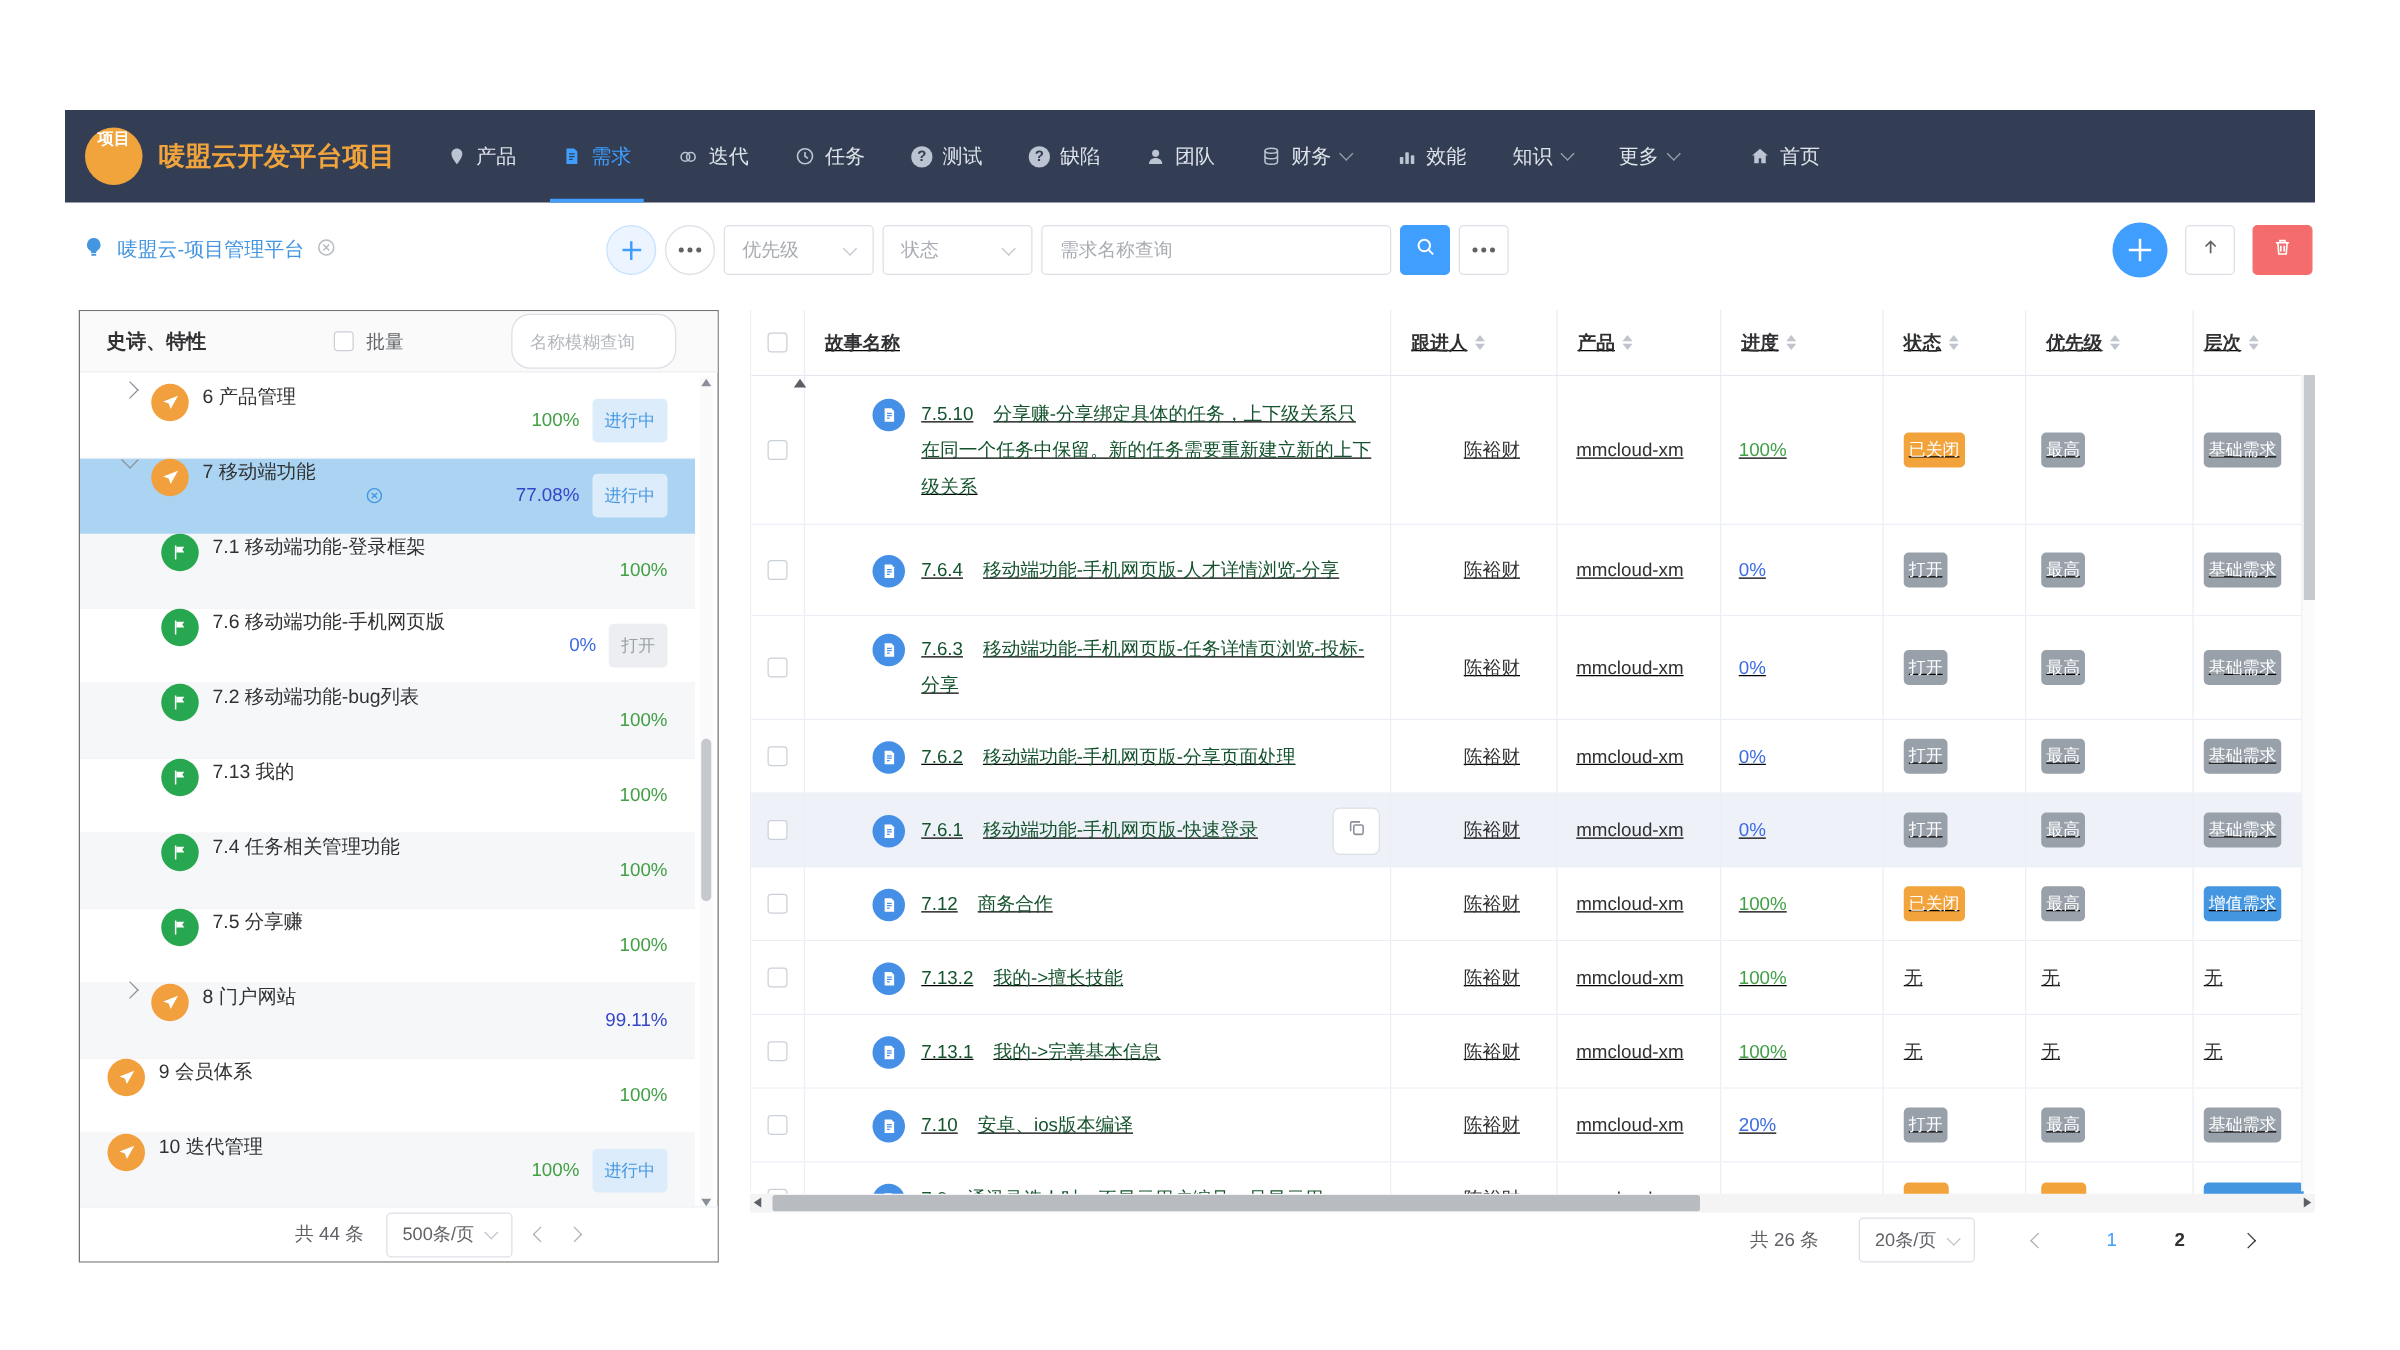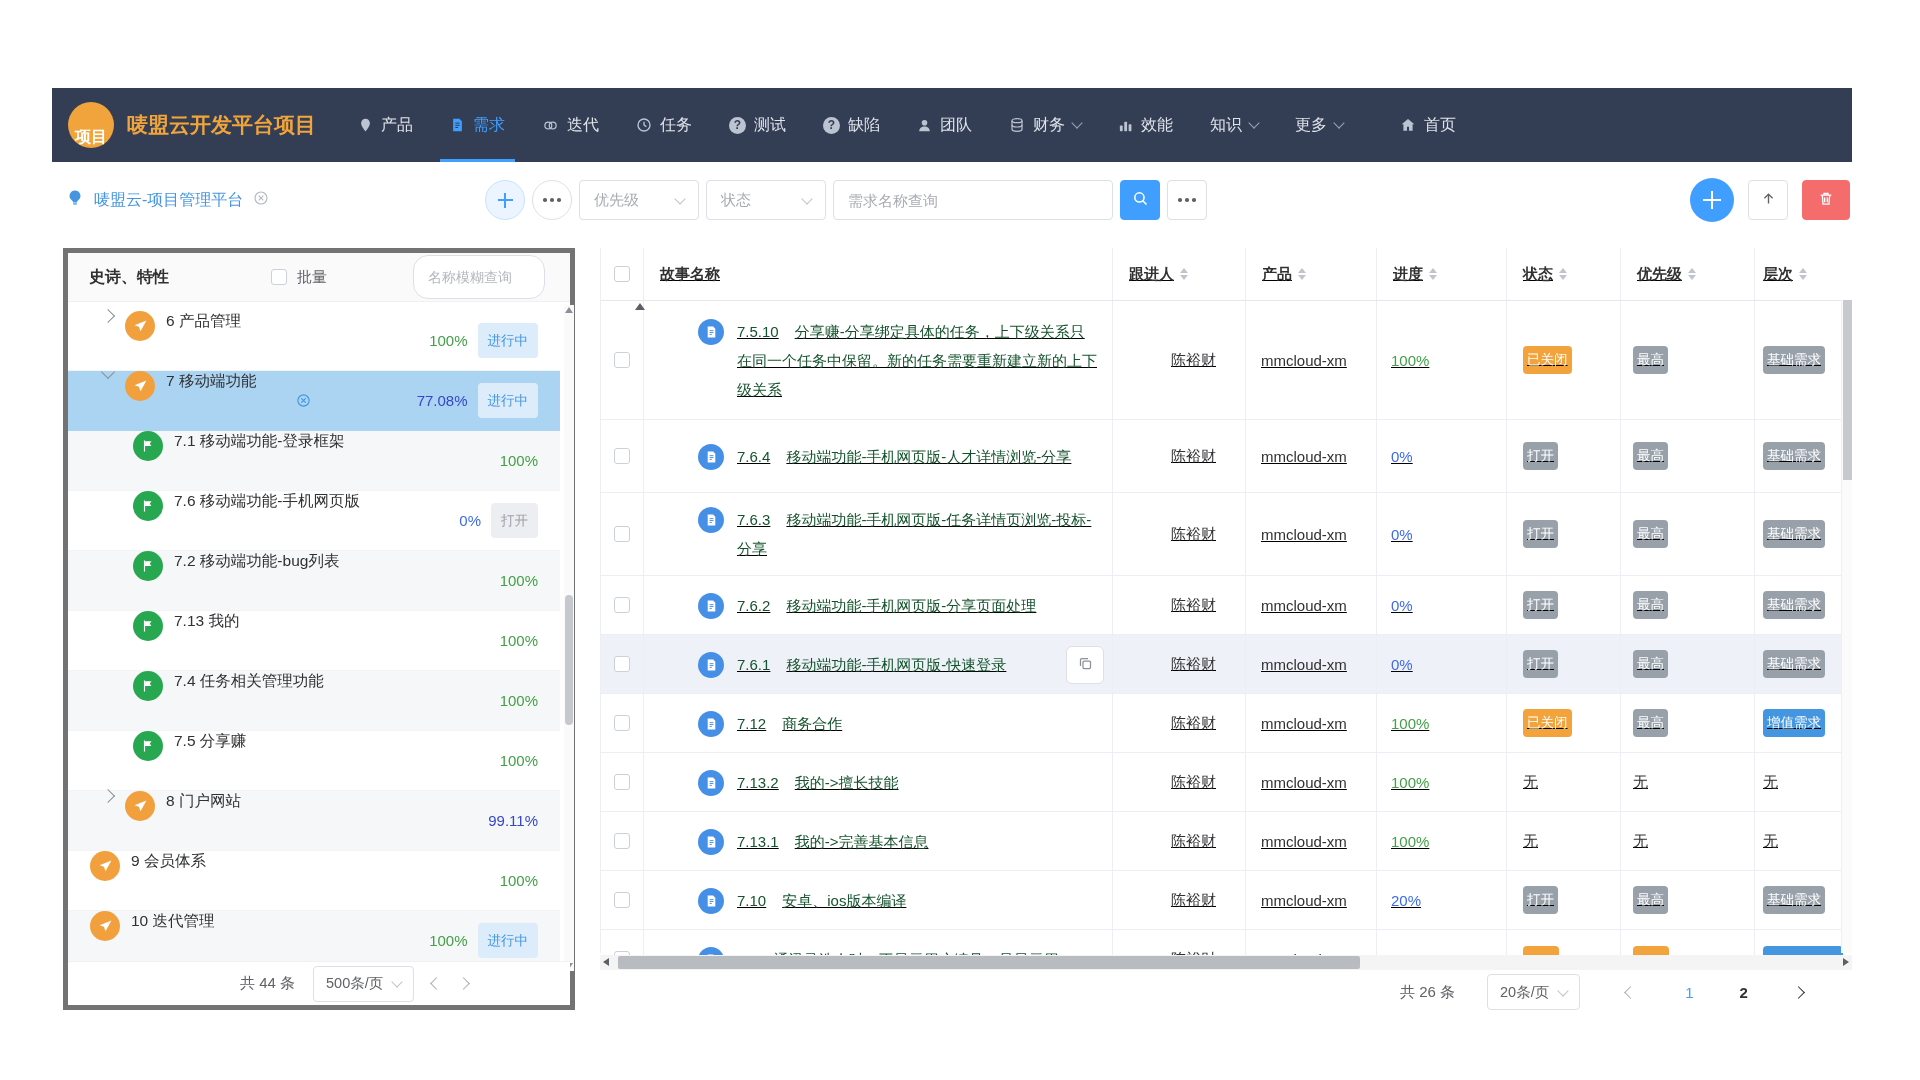--- a/index.html
+++ b/index.html
@@ -2,21 +2,21 @@
 <html><head>
 <meta charset="utf-8">
 <style>
   html,body{margin:0;padding:0;background:#fff;}
   body{font-family:"Liberation Sans","DejaVu Sans",sans-serif;}
   #canvas{position:relative;width:1920px;height:1080px;background:#fff;overflow:hidden;}
   .abs{position:absolute;}
 
   
   #navbar{left:52px;top:88px;width:1800px;height:74px;background:#333e54;display:flex;align-items:center;padding-left:16px;box-sizing:border-box;}
-  .logo-circle{width:46px;height:46px;border-radius:50%;background:#f0a43b;display:flex;align-items:flex-end;justify-content:center;color:#fff;font-size:16px;font-weight:700;flex:0 0 auto;}
+  .logo-circle{width:46px;height:46px;border-radius:50%;background:#f0a43b;display:flex;align-items:flex-start;justify-content:center;color:#fff;font-size:13px;font-weight:700;flex:0 0 auto;}
   .app-title{margin-left:13px;color:#f0a43b;font-size:21px;font-weight:700;white-space:nowrap;}
   .nav-menu{display:flex;align-items:center;height:100%;margin-left:42px;gap:37px;}
   .nav-item{position:relative;height:100%;display:flex;align-items:center;gap:8px;color:#dfe3ea;font-size:16px;cursor:pointer;white-space:nowrap;}
   .nav-item .nicon{display:flex;align-items:center;color:#bcc4d2;}
   .nav-item.active{color:#409eff;}
   .nav-item.active .nicon{color:#409eff;}
   .nav-item.active::after{content:'';position:absolute;left:-10px;right:-10px;bottom:0;height:3px;background:#409eff;}
   .nav-home{margin-left:20px;}
   .qicon{width:17px;height:17px;border-radius:50%;background:#bcc4d2;display:flex;align-items:center;justify-content:center;}
   .qicon i{font-style:normal;color:#333e54;font-size:12px;font-weight:700;line-height:1;}
@@ -42,21 +42,21 @@
   .sq-red{background:#f56c6c;border:1px solid #f56c6c;width:48px;}
   .big-plus{width:44px;height:44px;border-radius:50%;background:#409eff;color:#fff;display:flex;align-items:center;justify-content:center;cursor:pointer;}
   .plus{position:relative;width:15px;height:15px;}
   .plus::before{content:'';position:absolute;left:0;right:0;top:50%;height:2px;margin-top:-1px;background:currentColor;}
   .plus::after{content:'';position:absolute;top:0;bottom:0;left:50%;width:2px;margin-left:-1px;background:currentColor;}
   .big-plus .plus{width:18px;height:18px;color:#fff;}
   .dots3{display:inline-flex;gap:3.5px;}
   .dots3 i{width:3.5px;height:3.5px;border-radius:50%;background:#606266;}
 
   
-  #leftpanel{left:63px;top:248px;width:512px;height:762px;border:5px solid #737373;box-sizing:border-box;background:#fff;}
+  #leftpanel{left:63px;top:248px;width:512px;height:762px;border:1px solid #737373;box-sizing:border-box;background:#fff;}
   .lp-header{height:48px;background:#fafafa;border-bottom:1px solid #eef0f3;display:flex;align-items:center;position:relative;}
   .lp-title{margin-left:21px;font-size:16px;font-weight:700;color:#303133;}
   .cb{width:16px;height:16px;border:1px solid #ccd0d8;border-radius:3px;background:#fff;box-sizing:border-box;flex:0 0 auto;}
   .lp-batch-cb{position:absolute;left:203px;}
   .lp-batch{position:absolute;left:229px;font-size:15px;color:#606266;}
   .lp-search{position:absolute;left:345px;width:132px;height:44px;border:1px solid #dcdfe6;border-radius:15px;padding:0 14px;box-sizing:border-box;font-size:14px;color:#303133;outline:none;font-family:inherit;background:#fff;}
   .lp-search::placeholder{color:#b4b7bd;}
   .lp-rows{position:absolute;left:0;top:48px;width:492px;padding-top:10px;}
   .titem{height:60px;display:flex;width:100%;box-sizing:border-box;padding-right:22px;cursor:pointer;border-bottom:1px solid #f3f4f6;}
   .titem.alt{background:#f6f7f9;}

